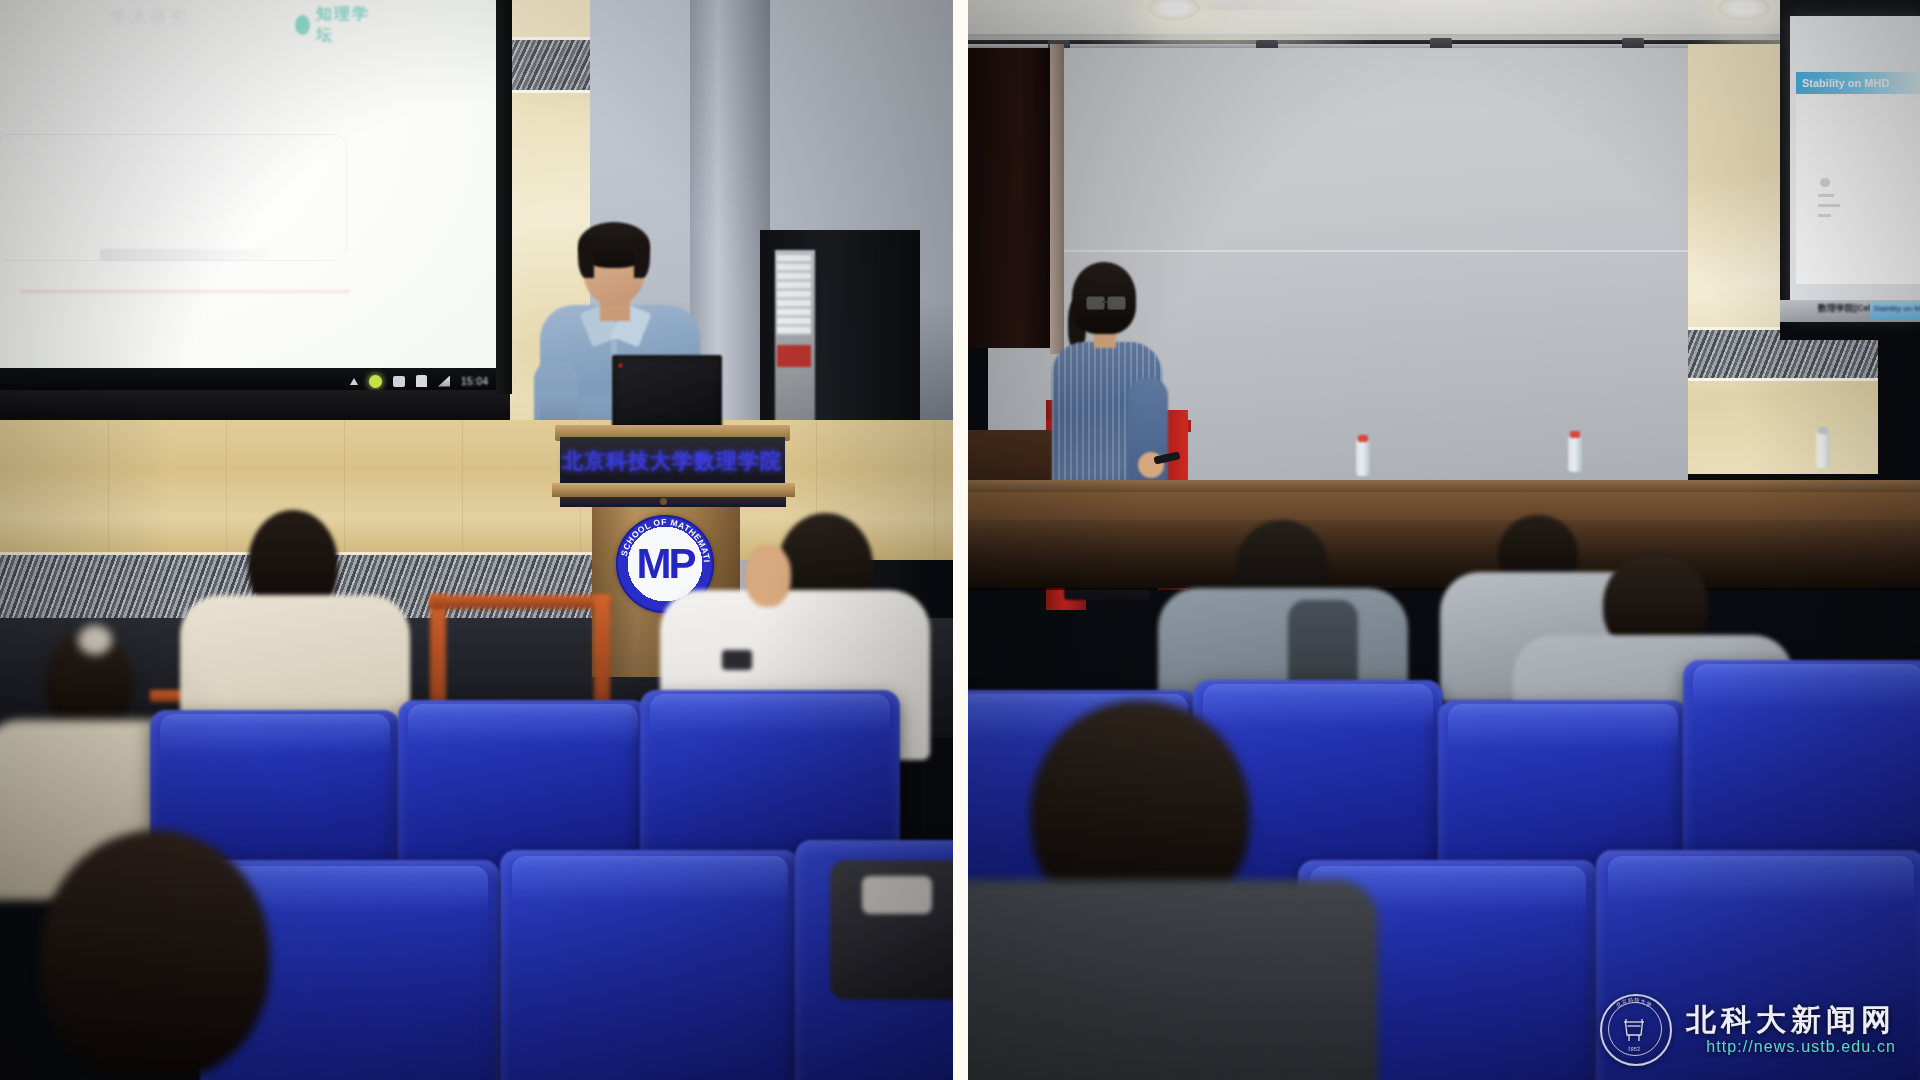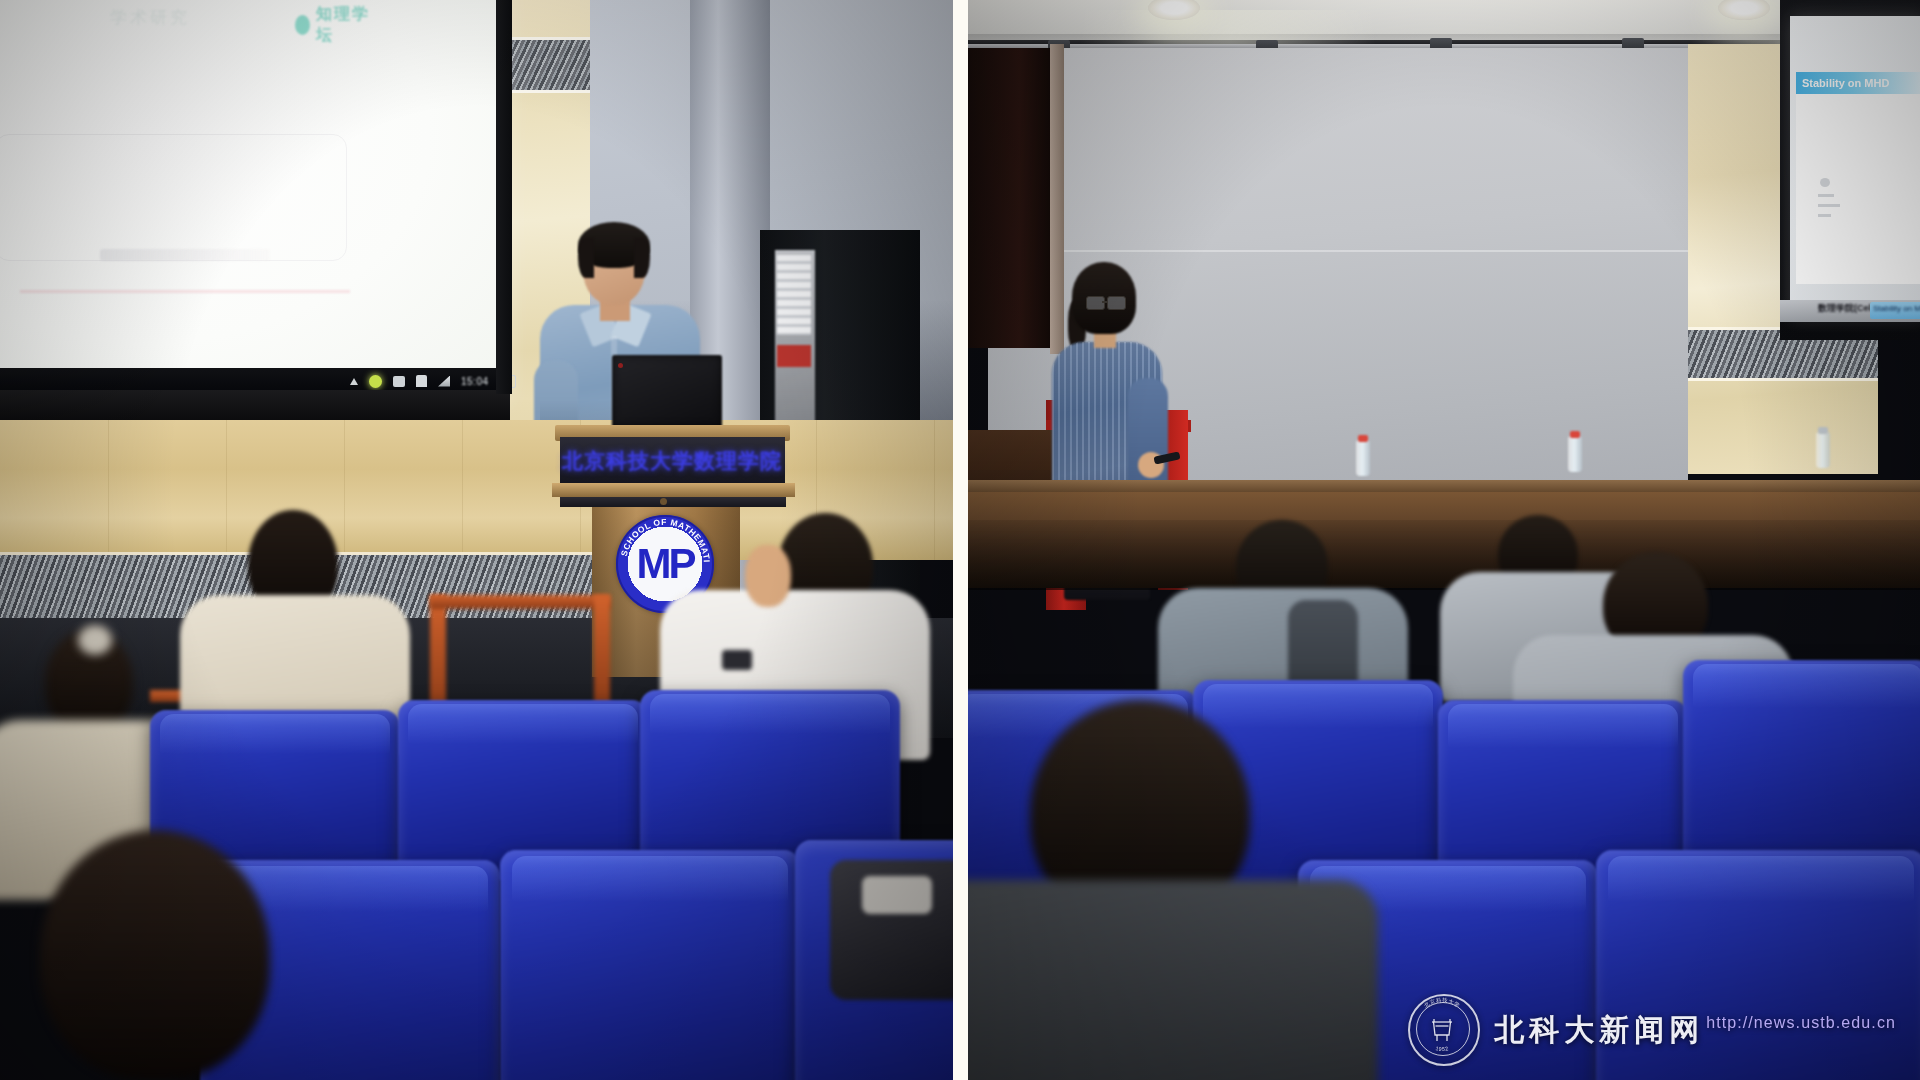--- a/index.html
+++ b/index.html
@@ -181,24 +181,24 @@
      background:linear-gradient(90deg,rgba(255,255,255,.55),rgba(235,245,250,.9) 45%,rgba(190,205,215,.6));}
   .bottle-cap{position:absolute;width:10px;height:7px;border-radius:2px;background:#d9463b;}
 
   
   #watermark{position:absolute;right:24px;bottom:14px;display:flex;align-items:center;gap:14px;z-index:60;
      opacity:.92;filter:drop-shadow(0 1px 3px rgba(0,0,0,.9));}
   #wm-seal{width:68px;height:68px;border-radius:50%;border:2px solid rgba(255,255,255,.85);position:relative;}
   #wm-seal-inner{position:absolute;left:6px;top:6px;width:52px;height:52px;border-radius:50%;border:1.4px solid rgba(255,255,255,.8);}
   #wm-ding{position:absolute;left:17px;top:18px;width:30px;height:30px;}
   #wm-seal svg text{font-size:5.4px;fill:rgba(255,255,255,.9);font-family:"Liberation Sans",sans-serif;letter-spacing:.5px;}
-  #wm-text{display:flex;flex-direction:row;gap:2px;}
+  #wm-text{display:flex;flex-direction:column;gap:2px;text-align:right;}
   #wm-cn{font-size:30px;color:#fff;font-weight:bold;letter-spacing:5px;line-height:1.05;
      font-family:"DejaVu Sans","Liberation Sans",sans-serif;}
-  #wm-url{font-size:16px;color:#c4b5fd;letter-spacing:1.1px;font-family:"Liberation Sans",sans-serif;}
+  #wm-url{font-size:16px;color:#5eead4;letter-spacing:1.1px;font-family:"Liberation Sans",sans-serif;}
 
   .vig{position:absolute;left:0;top:0;width:100%;height:100%;pointer-events:none;
      background:radial-gradient(ellipse at 50% 45%, rgba(0,0,0,0) 45%, rgba(0,0,0,.35) 100%);}
   .blurlite{filter:blur(1.1px);}
   .blurmed{filter:blur(2.2px);}
   .blurheavy{filter:blur(5px);}
 </style>
 </head>
 <body>
 

